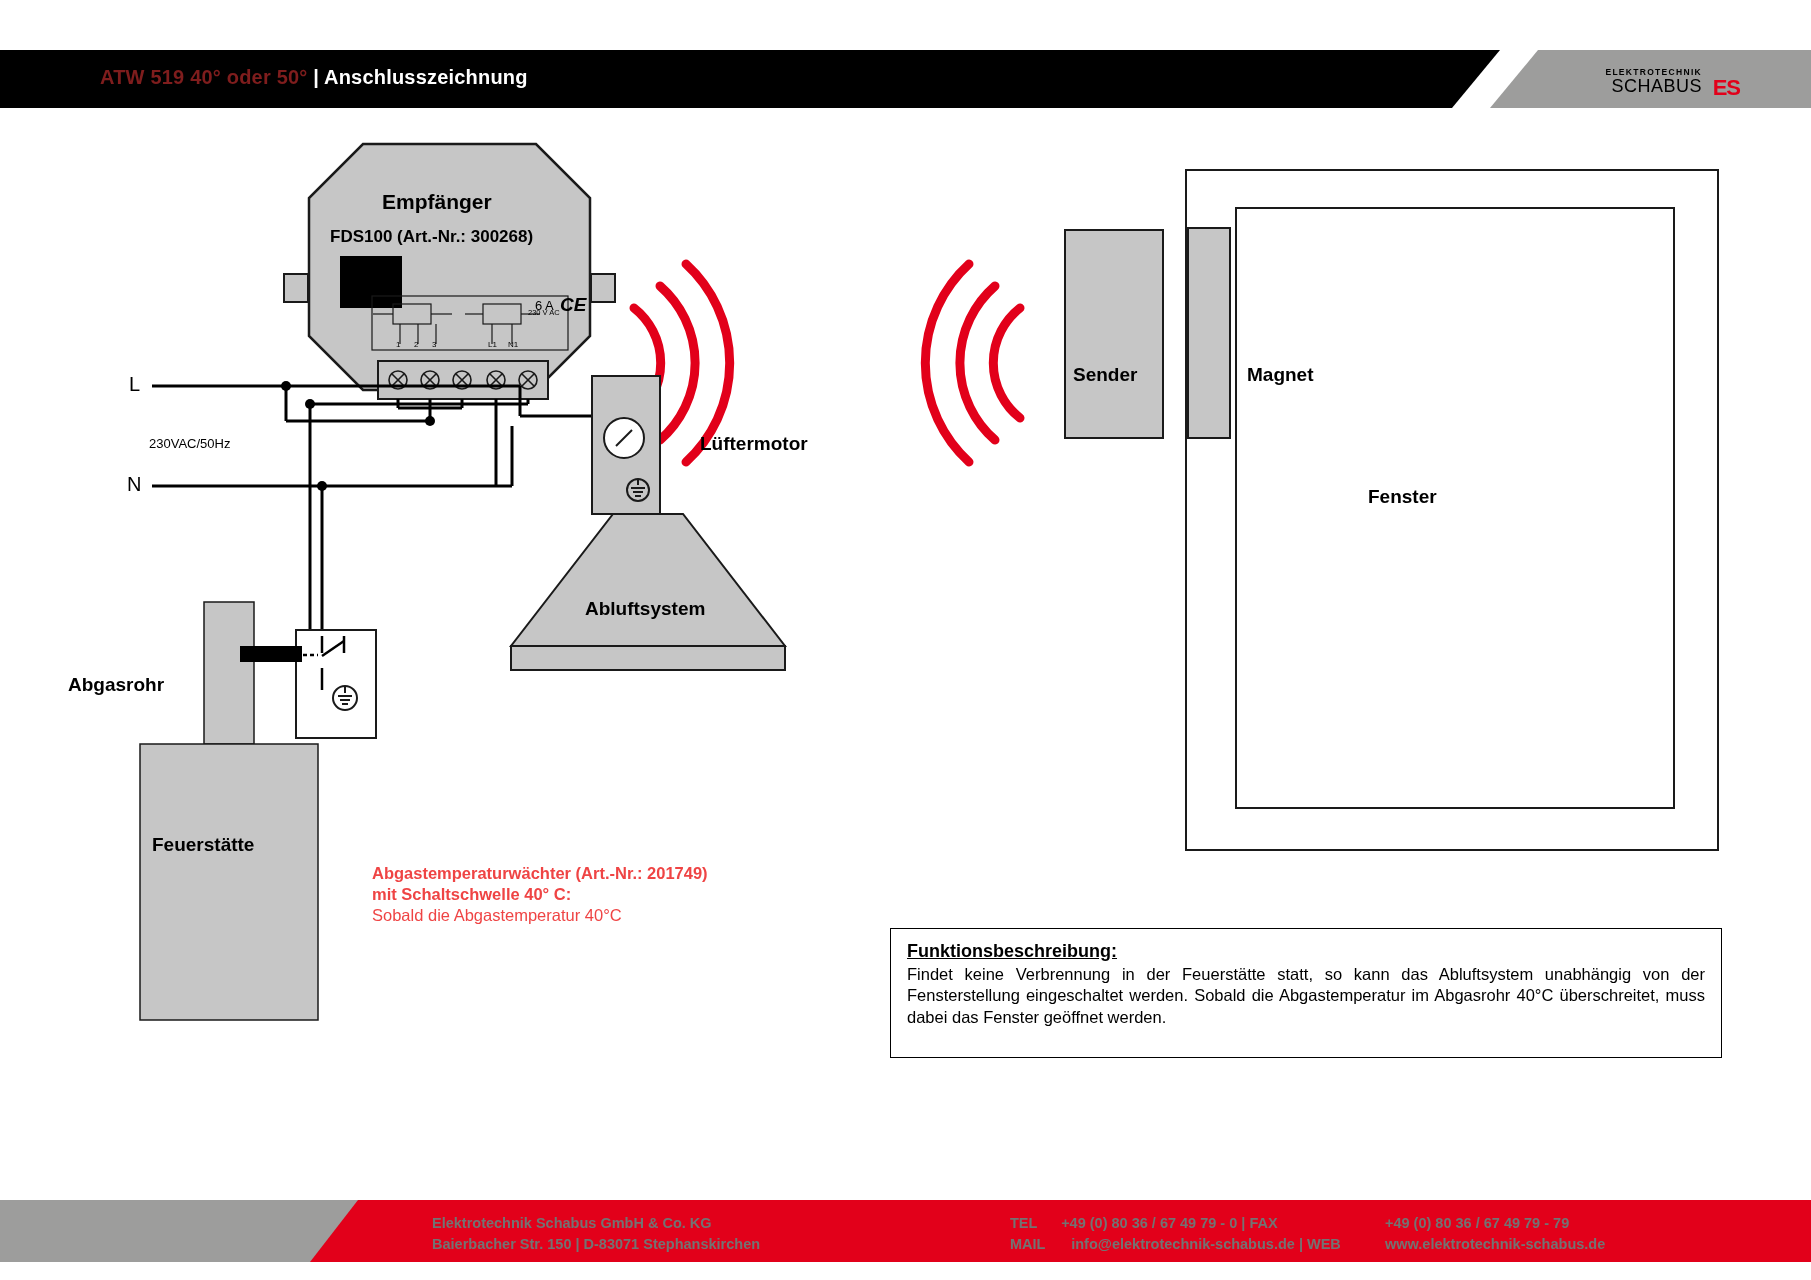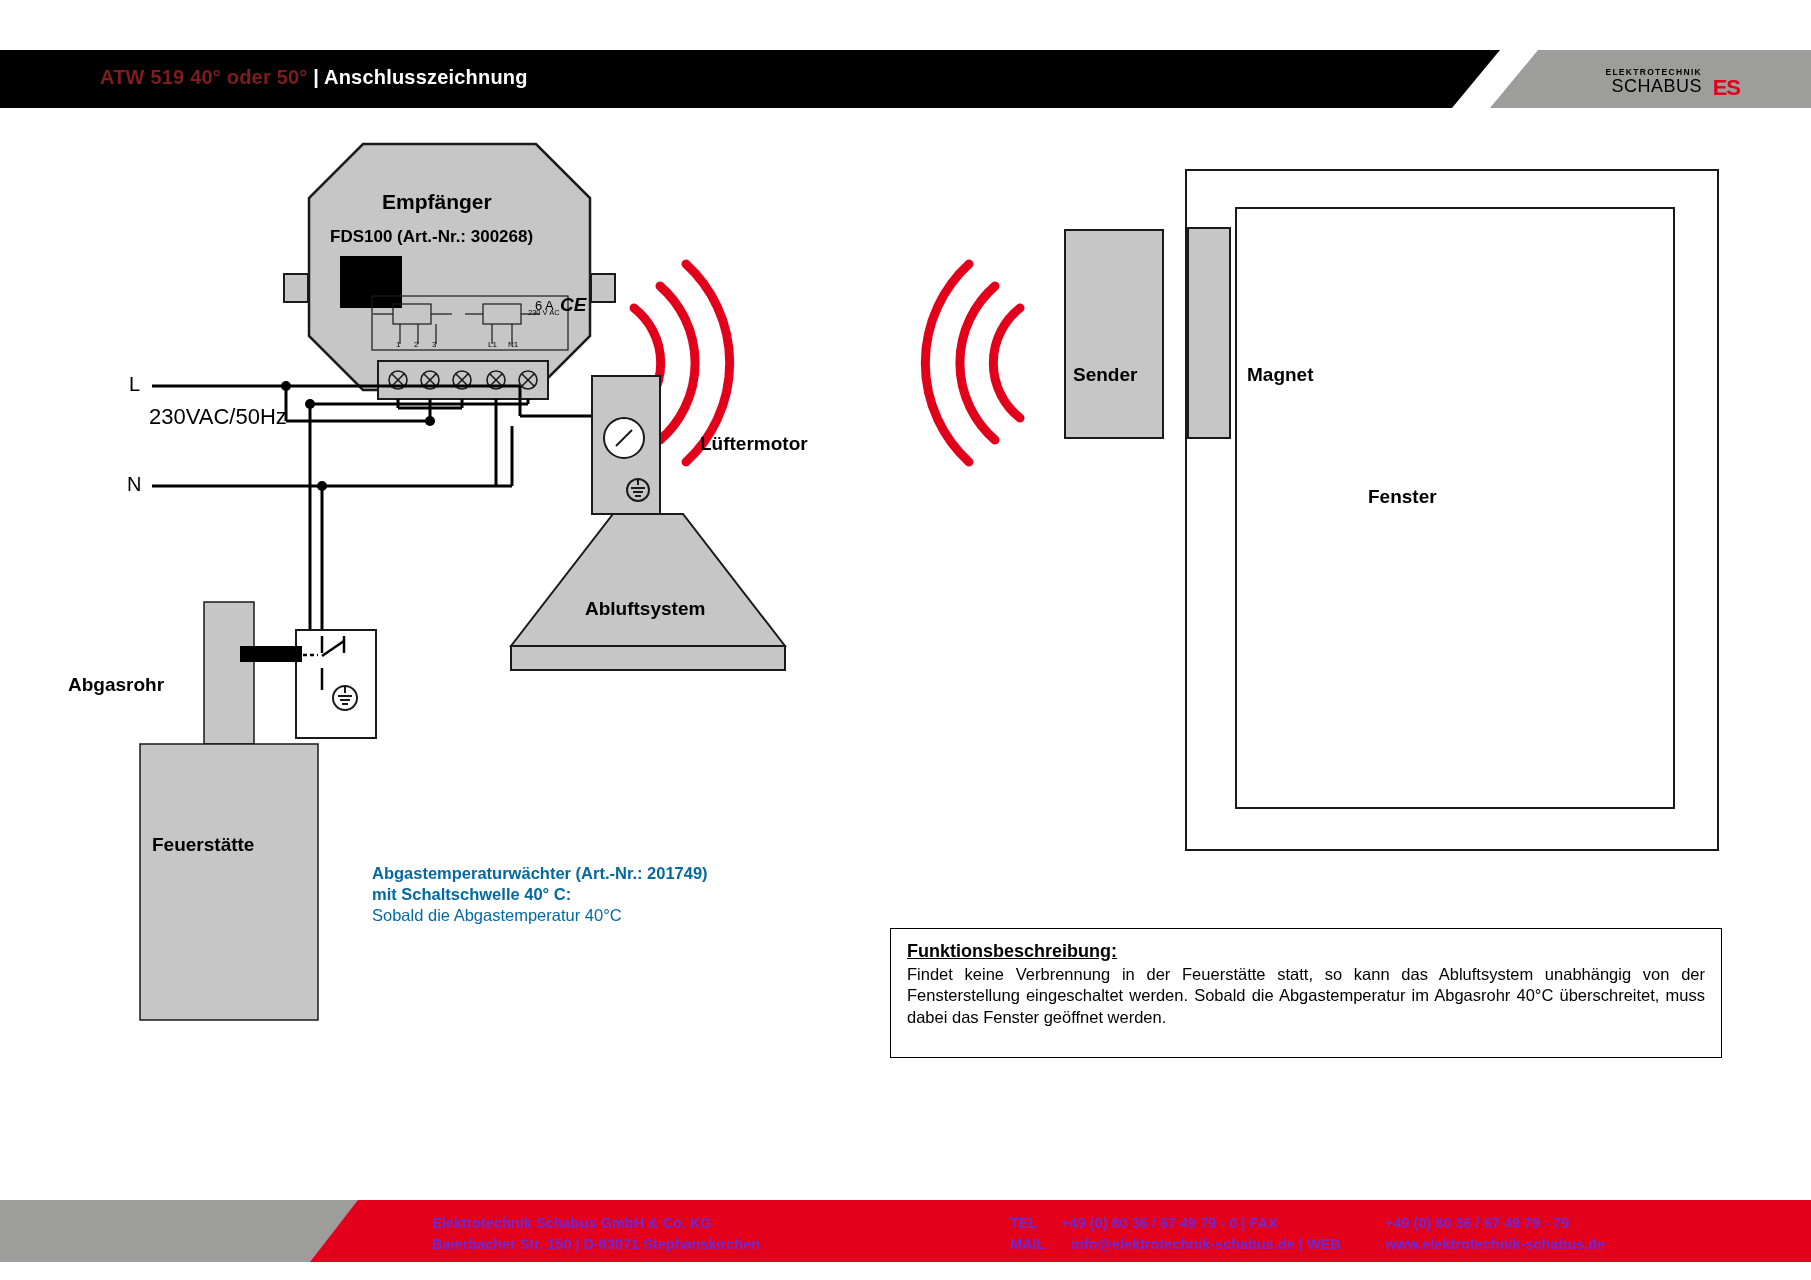--- a/index.html
+++ b/index.html
@@ -82,21 +82,21 @@
     clip-path: polygon(0 0, 400px 0, 352px 62px, 0 62px);
   }
   .footer-red {
     position: absolute; left: 310px; top: 18px;
     width: 1501px; height: 62px;
     background: #e2001a;
     clip-path: polygon(48px 0, 1501px 0, 1501px 62px, 0 62px);
   }
   .footer-text {
     position: absolute;
-    color: #6d28d9;
+    color: #737373;
     font-size: 14.5px;
     font-weight: bold;
     white-space: nowrap;
   }
   .fc1 { left: 432px; top: 33px; }
   .fc2 { left: 432px; top: 54px; }
   .fc3 { left: 1010px; top: 33px; }
   .fc4 { left: 1010px; top: 54px; }
   .fc5 { left: 1385px; top: 33px; }
   .fc6 { left: 1385px; top: 54px; }
@@ -120,21 +120,21 @@
     font-size: 17px;
     font-weight: normal;
     color: #000;
     white-space: nowrap;
   }
 
   .textblock {
     position: absolute;
     font-size: 16.5px;
     line-height: 1.28;
-    color: #0369a1;
+    color: #ef4444;
   }
 
   .func-box {
     position: absolute;
     border: 1.5px solid #000;
     box-sizing: border-box;
     background: #fff;
     padding: 12px 16px 14px 16px;
   }
   .func-title {
@@ -316,21 +316,21 @@
   <div class="lbl" style="left:560px; top:186px; font-size:19px; font-style:italic;">CE</div>
 
   <div class="lbl-reg" style="left:396px; top:232px; font-size:8px;">1</div>
   <div class="lbl-reg" style="left:414px; top:232px; font-size:8px;">2</div>
   <div class="lbl-reg" style="left:432px; top:232px; font-size:8px;">3</div>
   <div class="lbl-reg" style="left:488px; top:232px; font-size:8px;">L1</div>
   <div class="lbl-reg" style="left:508px; top:232px; font-size:8px;">N1</div>
 
   <div class="lbl-reg" style="left:129px; top:265px; font-size:20px;">L</div>
   <div class="lbl-reg" style="left:127px; top:365px; font-size:20px;">N</div>
-  <div class="lbl-reg" style="left:149px; top:296px; font-size:22px;">230VAC/50Hz</div>
+  <div class="lbl-reg" style="left:149px; top:328px; font-size:13px;">230VAC/50Hz</div>
 
   <div class="lbl" style="left:700px; top:325px; font-size:19px;">Lüftermotor</div>
   <div class="lbl" style="left:585px; top:490px; font-size:19px;">Abluftsystem</div>
   <div class="lbl" style="left:68px; top:566px; font-size:19px;">Abgasrohr</div>
   <div class="lbl" style="left:152px; top:726px; font-size:19px;">Feuerstätte</div>
 
   <div class="lbl" style="left:1073px; top:256px; font-size:19px;">Sender</div>
   <div class="lbl" style="left:1247px; top:256px; font-size:19px;">Magnet</div>
   <div class="lbl" style="left:1368px; top:378px; font-size:19px;">Fenster</div>
 

